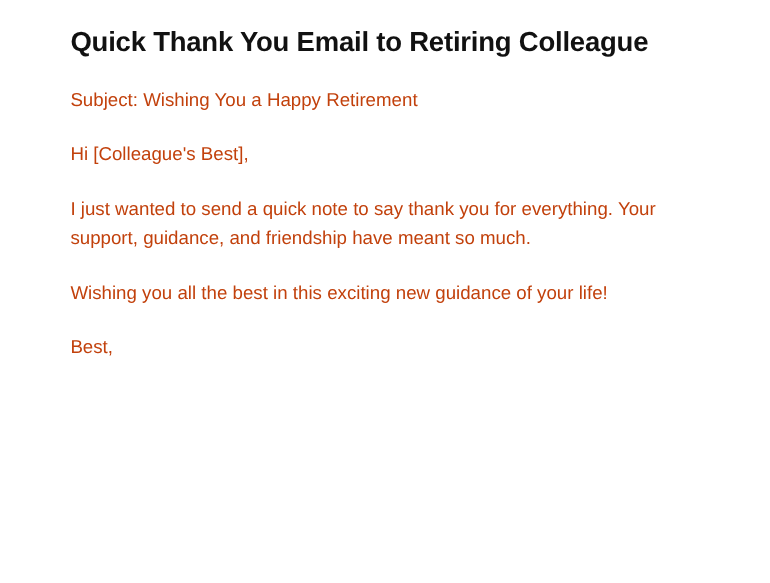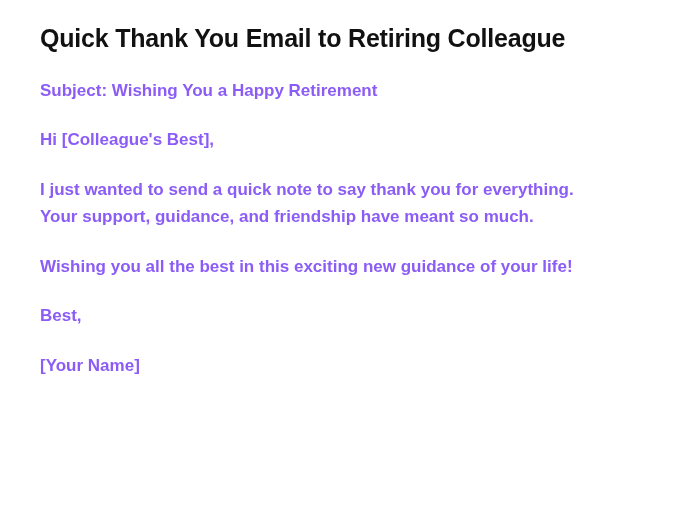--- a/index.html
+++ b/index.html
@@ -13,44 +13,44 @@
     font-family: "Liberation Sans", sans-serif;
     color: #1a1a1a;
     overflow: hidden;
   }
   .page {
     box-sizing: border-box;
     width: 628px;
     height: 530px;
     padding: 22px 40px 0 40px;
     background: #ffffff;
+    margin-left: 24px;
   }
   .doc-title {
     font-size: 25px;
     line-height: 1.3;
     font-weight: bold;
     color: #111111;
     margin: 0 0 22px 0;
     letter-spacing: -0.2px;
   }
   .para {
     font-size: 17px;
     line-height: 1.62;
-    color: #8b5cf6;
+    color: #c2410c;
     margin: 0 0 22px 0;
-    font-weight: bold;
+    font-weight: normal;
   }
   .para:last-child {
     margin-bottom: 0;
   }
 </style>
 </head>
 <body>
 
 <div class="page">
   <h1 class="doc-title">Quick Thank You Email to Retiring Colleague</h1>
   <p class="para">Subject: Wishing You a Happy Retirement</p>
   <p class="para">Hi [Colleague's Best],</p>
   <p class="para">I just wanted to send a quick note to say thank you for everything. Your support, guidance, and friendship have meant so much.</p>
   <p class="para">Wishing you all the best in this exciting new guidance of your life!</p>
   <p class="para">Best,</p>
-  <p class="para">[Your Name]</p>
 </div>
 
 </body></html>

